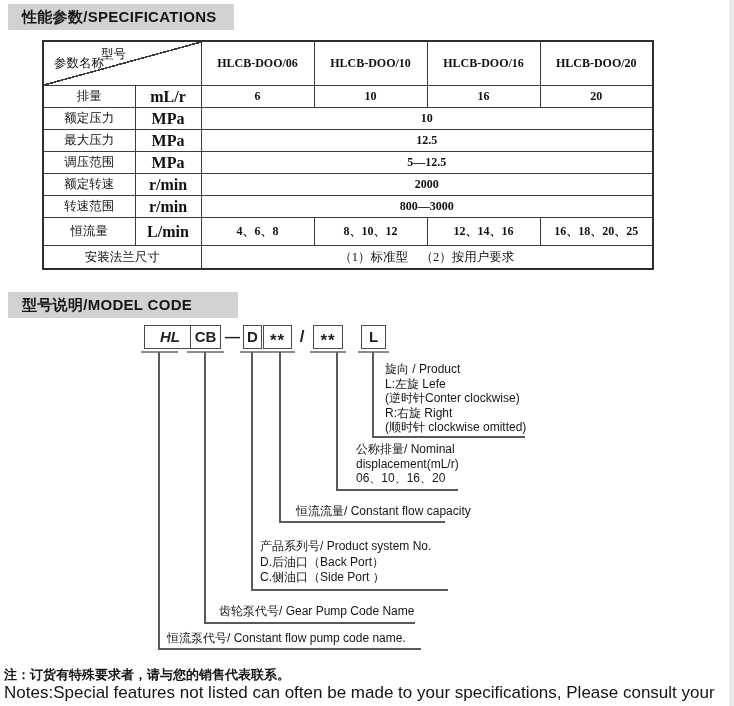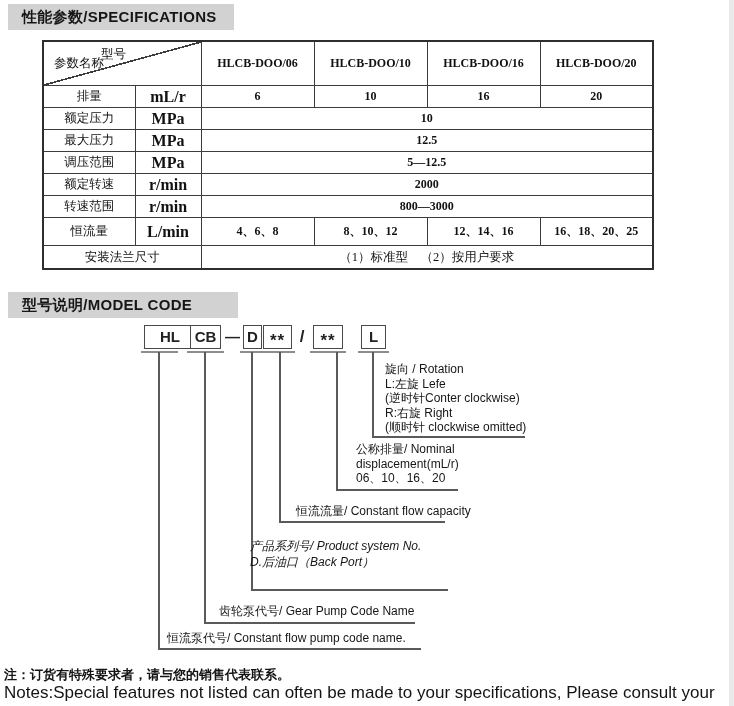--- a/index.html
+++ b/index.html
@@ -116,21 +116,21 @@
     <td colspan="2">安装法兰尺寸</td>
     <td colspan="4">（1）标准型　（2）按用户要求</td>
   </tr>
   </tbody>
 </table>
 
 <div id="bar2" class="section-bar">型号说明/MODEL CODE</div>
 
 <div>
 
-  <span class="code-seg code-box" style="left:144px;width:52px;">HL</span>
+  <span class="code-seg code-box" style="left:144px;width:52px;font-style:italic;">HL</span>
   <span class="code-seg code-box" style="left:190px;width:31px;">CB</span>
   <span class="code-seg plain" style="left:223px;width:19px;">—</span>
   <span class="code-seg code-box" style="left:243px;width:19px;">D</span>
   <span class="code-seg code-box stars" style="left:263px;width:29px;">**</span>
   <span class="code-seg plain" style="left:294px;width:16px;font-size:17px;">/</span>
   <span class="code-seg code-box stars" style="left:313px;width:30px;">**</span>
   <span class="code-seg code-box" style="left:361px;width:25px;">L</span>
 
   <div class="underbar" style="left:141px;width:37px;"></div>
   <div class="underbar" style="left:187px;width:37px;"></div>
@@ -147,37 +147,38 @@
   <div class="vline" style="left:372px;top:352px;height:84px;"></div>
 
   <div class="hline" style="left:372px;top:436px;width:153px;"></div>
   <div class="hline" style="left:336px;top:489px;width:122px;"></div>
   <div class="hline" style="left:279px;top:521px;width:166px;"></div>
   <div class="hline" style="left:251px;top:589px;width:197px;"></div>
   <div class="hline" style="left:204px;top:622px;width:211px;"></div>
   <div class="hline" style="left:158px;top:648px;width:263px;"></div>
 
   <div class="anno" style="left:385px;top:362px;">
-    <div>旋向 / Rotation</div>
+    <div>旋向 / Product</div>
     <div>L:左旋 Lefe</div>
     <div>(逆时针Conter clockwise)</div>
     <div>R:右旋 Right</div>
     <div>(顺时针 clockwise omitted)</div>
   </div>
   <div class="anno" style="left:356px;top:442px;">
     <div>公称排量/ Nominal</div>
     <div>displacement(mL/r)</div>
     <div>06、10、16、20</div>
   </div>
   <div class="anno" style="left:296px;top:504px;">
     <div>恒流流量/ Constant flow capacity</div>
   </div>
-  <div class="anno" style="left:250px;top:539px;line-height:15px;font-style:italic;">
+  <div class="anno" style="left:260px;top:539px;line-height:15px;">
     <div>产品系列号/ Product system No.</div>
     <div>D.后油口（Back Port）</div>
+    <div>C.侧油口（Side Port ）</div>
   </div>
   <div class="anno" style="left:219px;top:604px;">
     <div>齿轮泵代号/ Gear Pump Code Name</div>
   </div>
   <div class="anno" style="left:167px;top:631px;">
     <div>恒流泵代号/ Constant flow pump code name.</div>
   </div>
 </div>
 
 <div class="note-zh">注：订货有特殊要求者，请与您的销售代表联系。</div>

